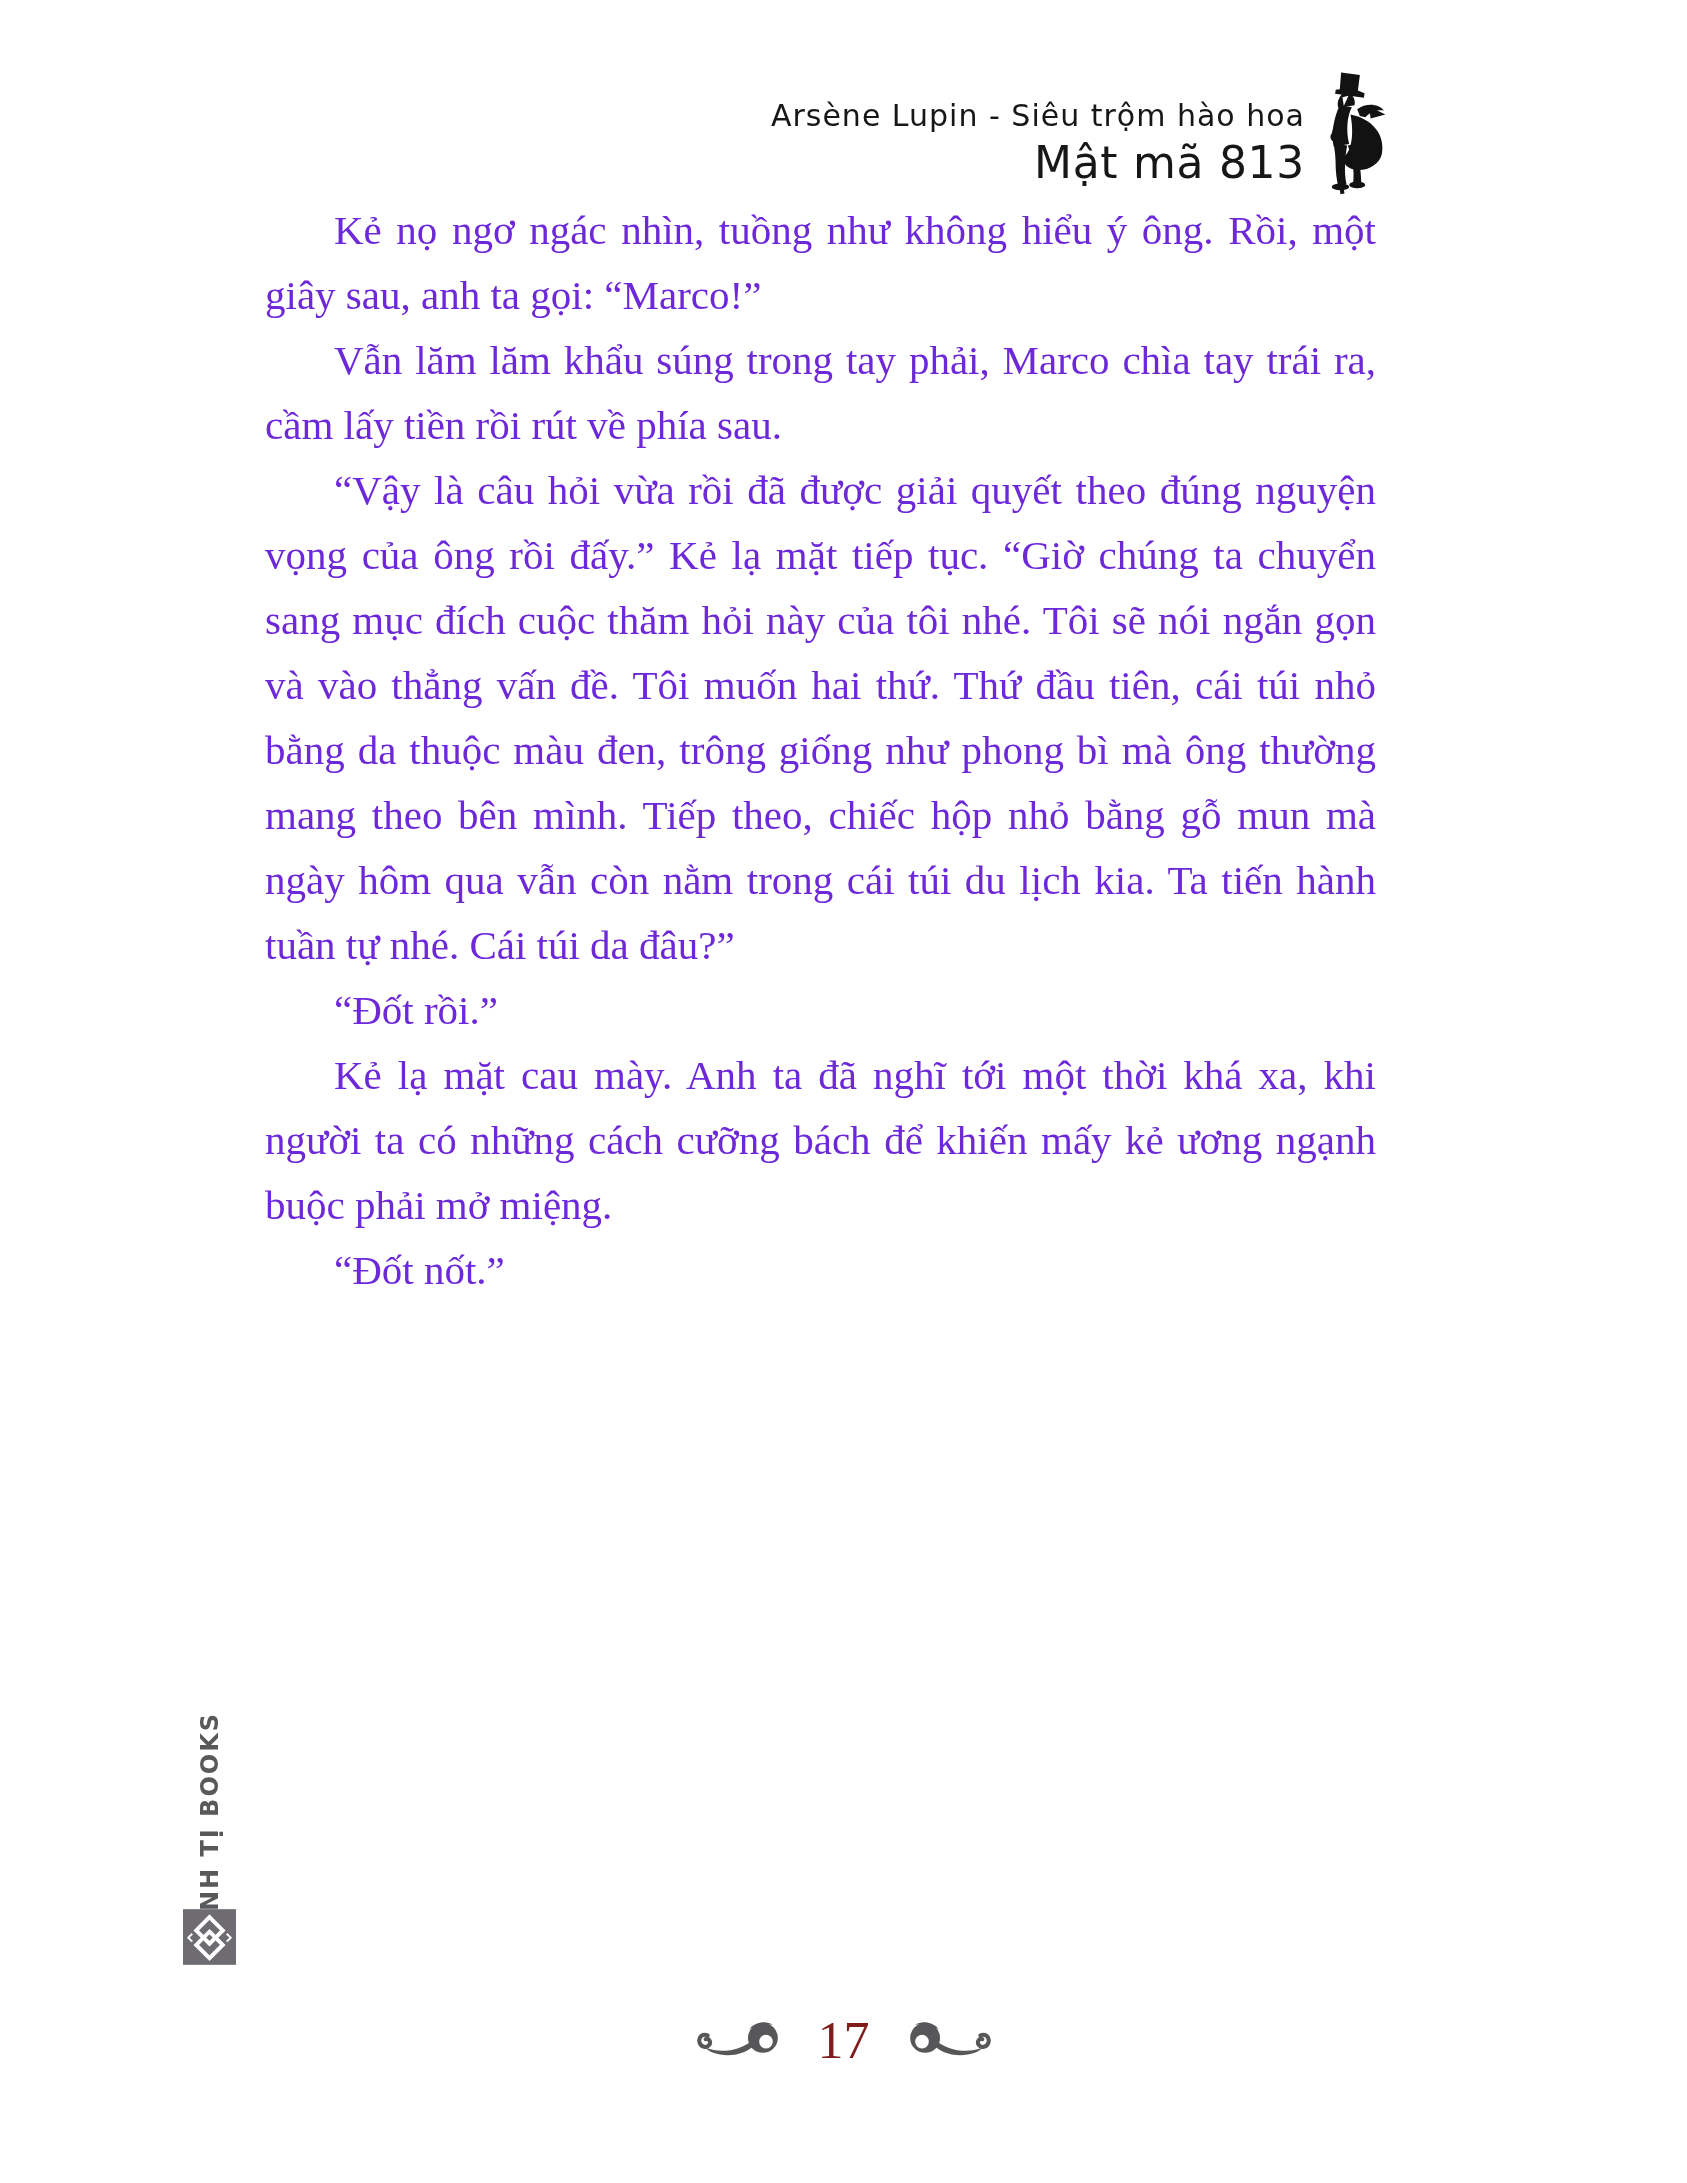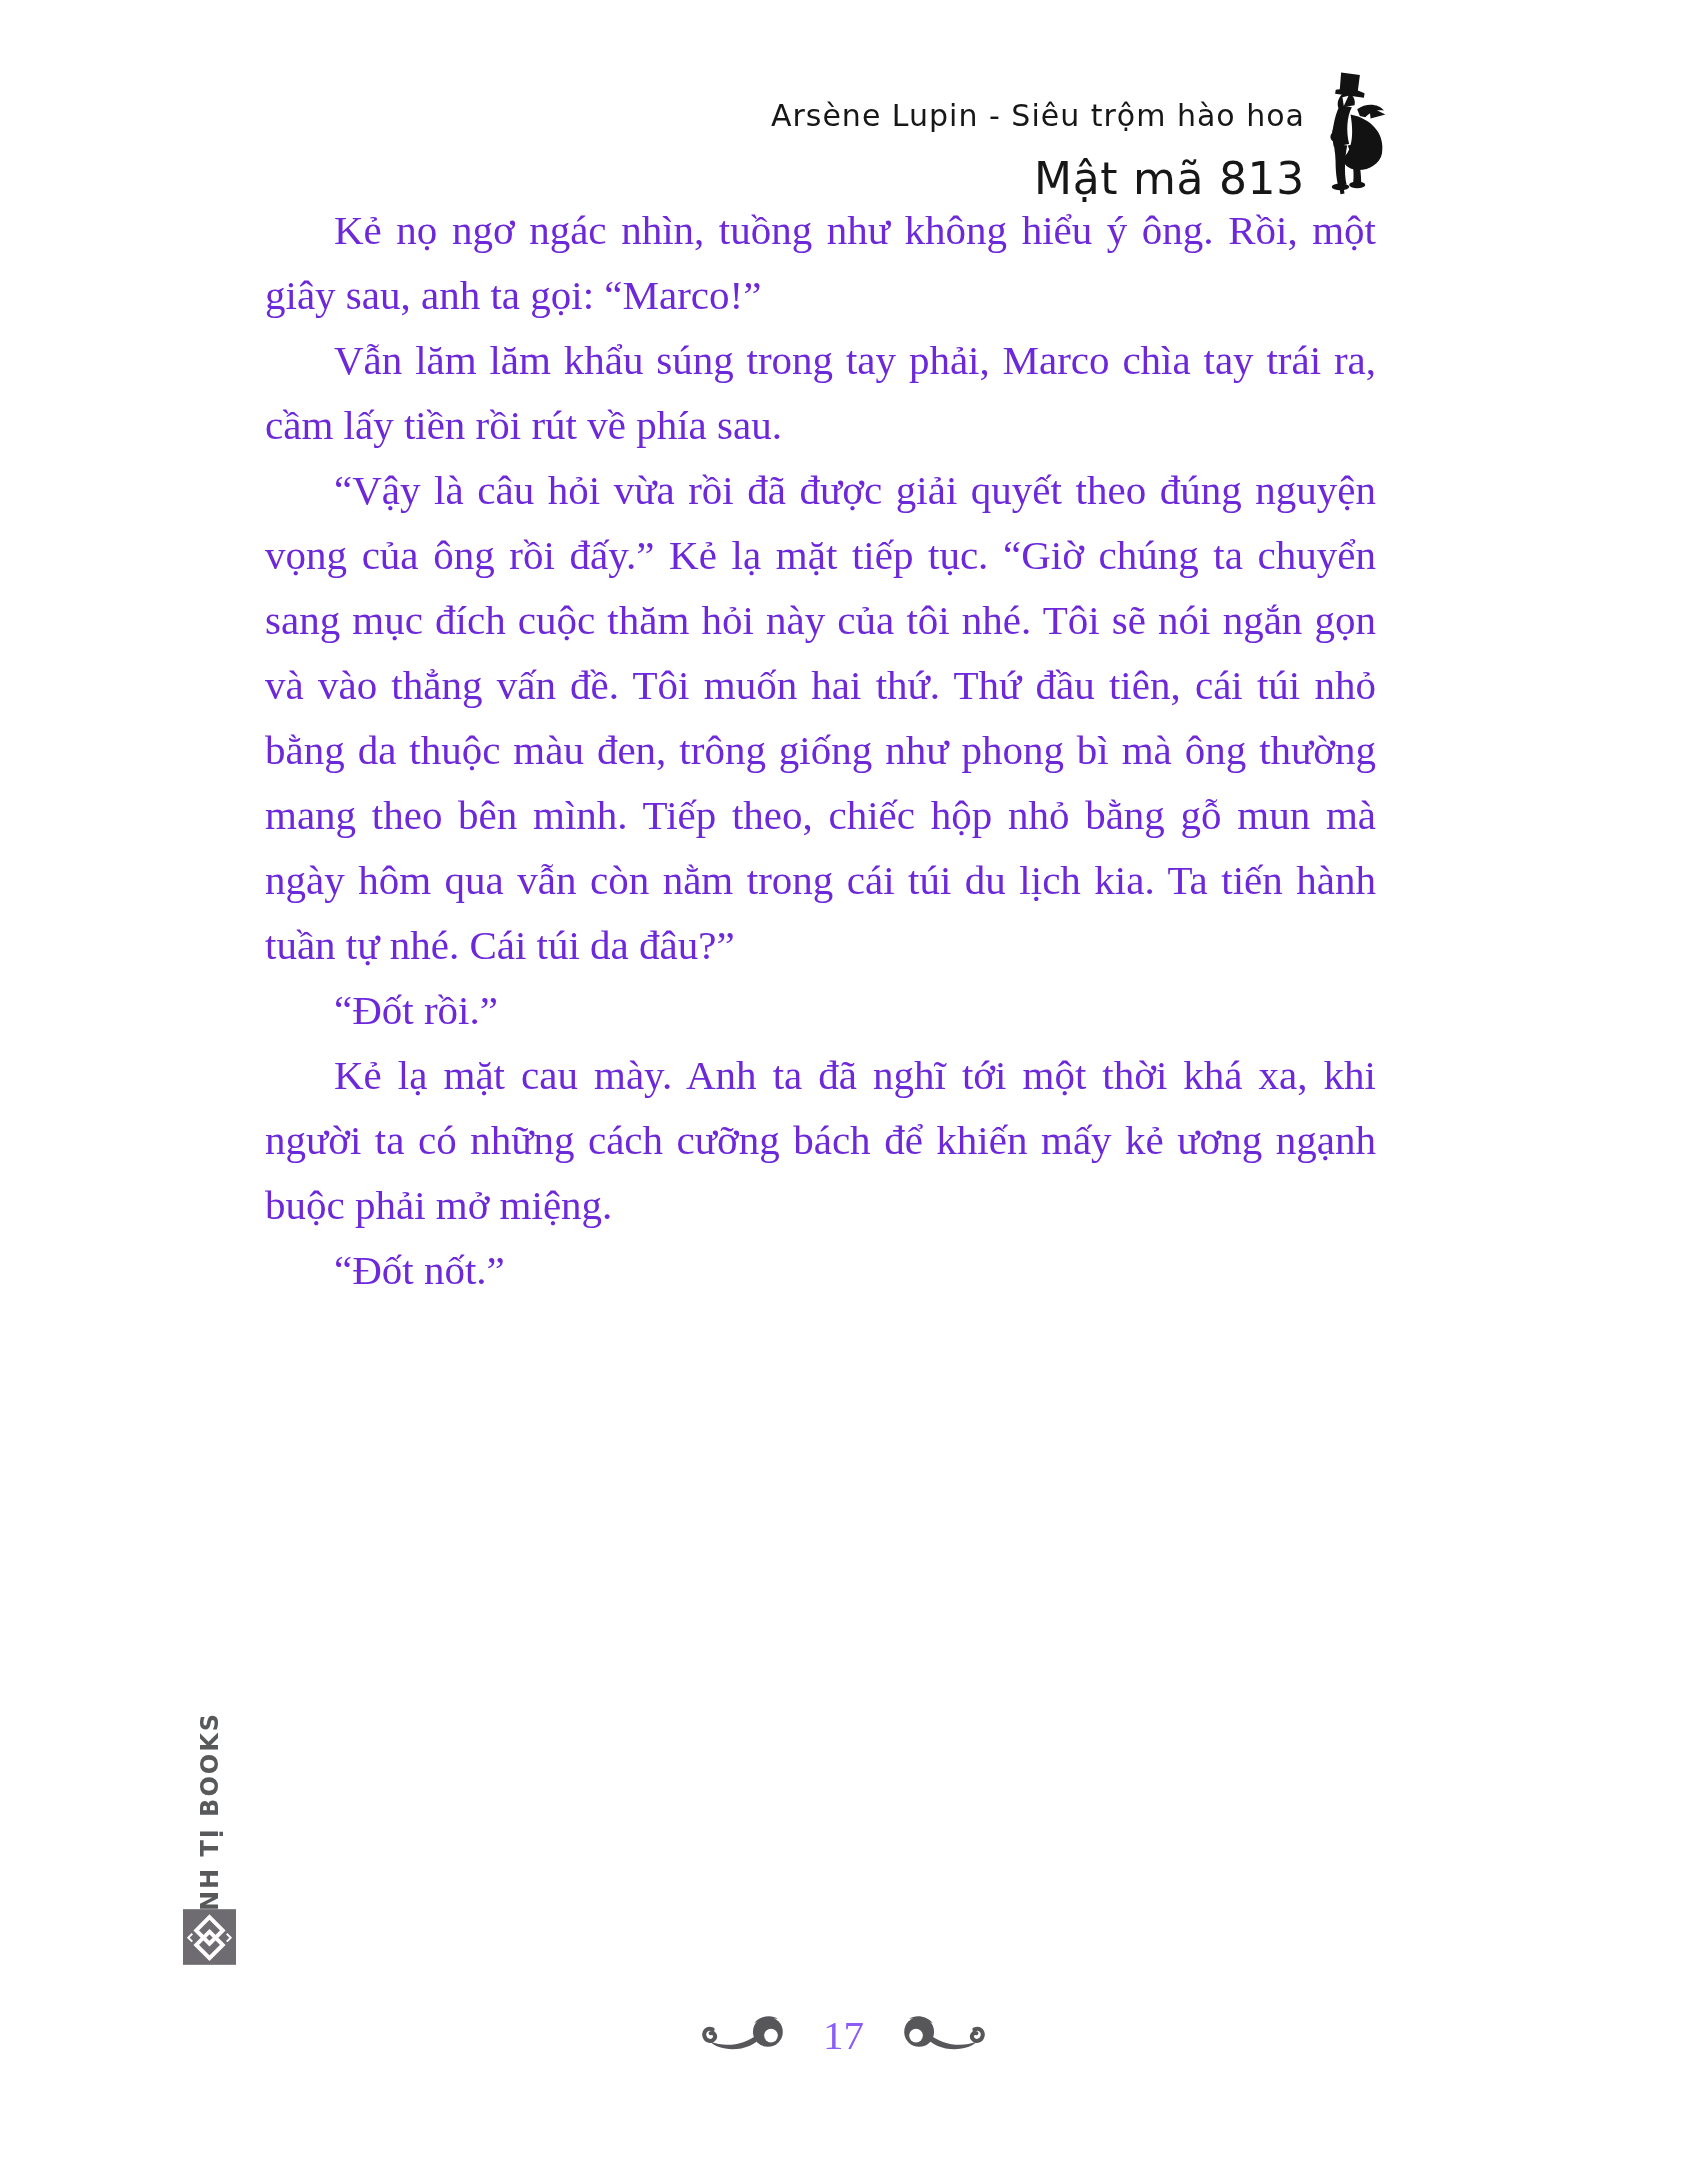--- a/index.html
+++ b/index.html
@@ -22,21 +22,21 @@
     line-height:1.15;
   }
   .series-title{
     font-size:30px;
     letter-spacing:1px;
     font-weight:normal;
   }
   .book-title{
     font-size:44px;
     letter-spacing:0.7px;
-    margin-top:20px;
+    margin-top:4px;
     font-weight:normal;
   }
   .gentleman{
     position:absolute;
     left:1313px;top:70px;
     width:75px;height:128px;
   }
   .gentleman svg{width:100%;height:100%;}
 
   
@@ -78,22 +78,22 @@
     position:absolute;
     left:0;right:0;top:2011px;
     display:flex;
     align-items:center;
     justify-content:center;
     gap:34px;
   }
   .flourish{width:87px;height:44px;display:block;}
   .flourish.right{transform:scaleX(-1);}
   .page-number{
-    font-size:41px;
-    color:#8b5cf6;
+    font-size:52px;
+    color:#7f1d1d;
     font-family:"Liberation Serif","DejaVu Serif",serif;
   }
 </style>
 </head>
 <body>
 
 <div class="page">
 
   <div class="header-text">
     <div class="series-title">Arsène Lupin - Siêu trộm hào hoa</div>

